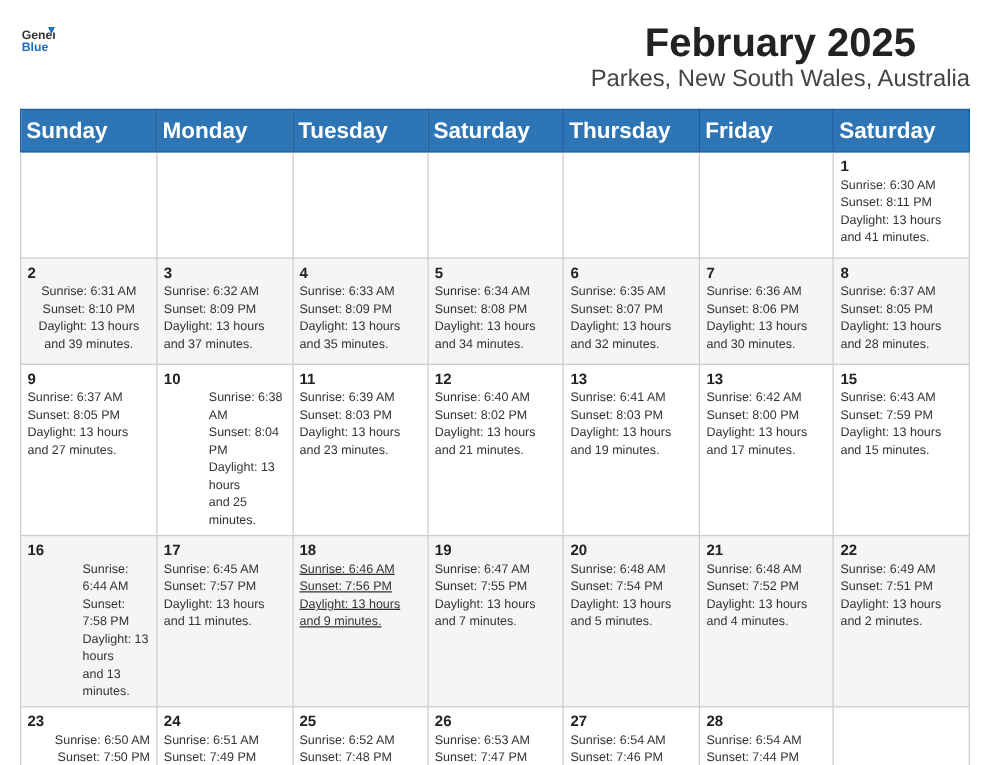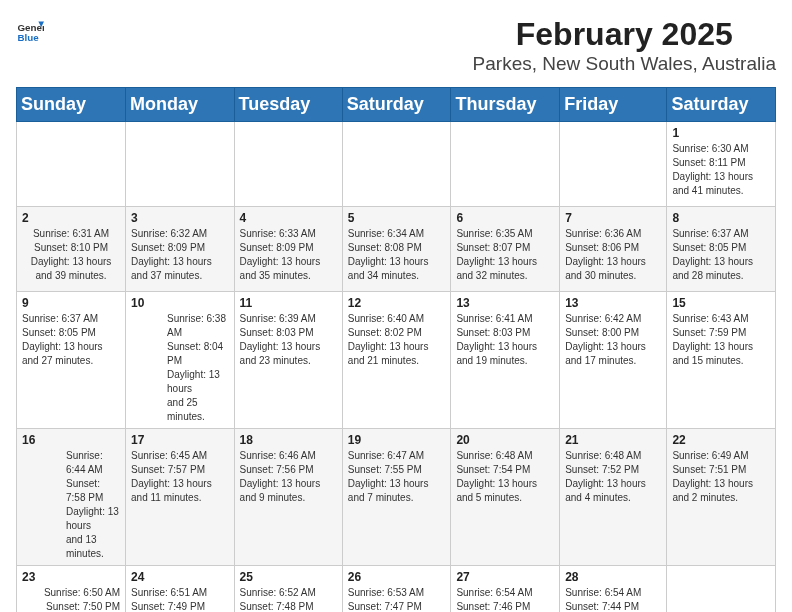--- a/index.html
+++ b/index.html
@@ -232,21 +232,21 @@
         </td>
         <td>
           <span class="day-num">17</span>
           <div class="day-info" style="white-space: pre-line;">Sunrise: 6:45 AM
 Sunset: 7:57 PM
 Daylight: 13 hours
 and 11 minutes.</div>
         </td>
         <td>
           <span class="day-num">18</span>
-          <div class="day-info" style="white-space: pre-line;">Sunrise: 6:46 AM
+          <div class="day-info" style="white-space: pre-line; text-decoration: underline;">Sunrise: 6:46 AM
 Sunset: 7:56 PM
 Daylight: 13 hours
 and 9 minutes.</div>
         </td>
         <td>
           <span class="day-num">19</span>
           <div class="day-info" style="white-space: pre-line;">Sunrise: 6:47 AM
 Sunset: 7:55 PM
 Daylight: 13 hours
 and 7 minutes.</div>

